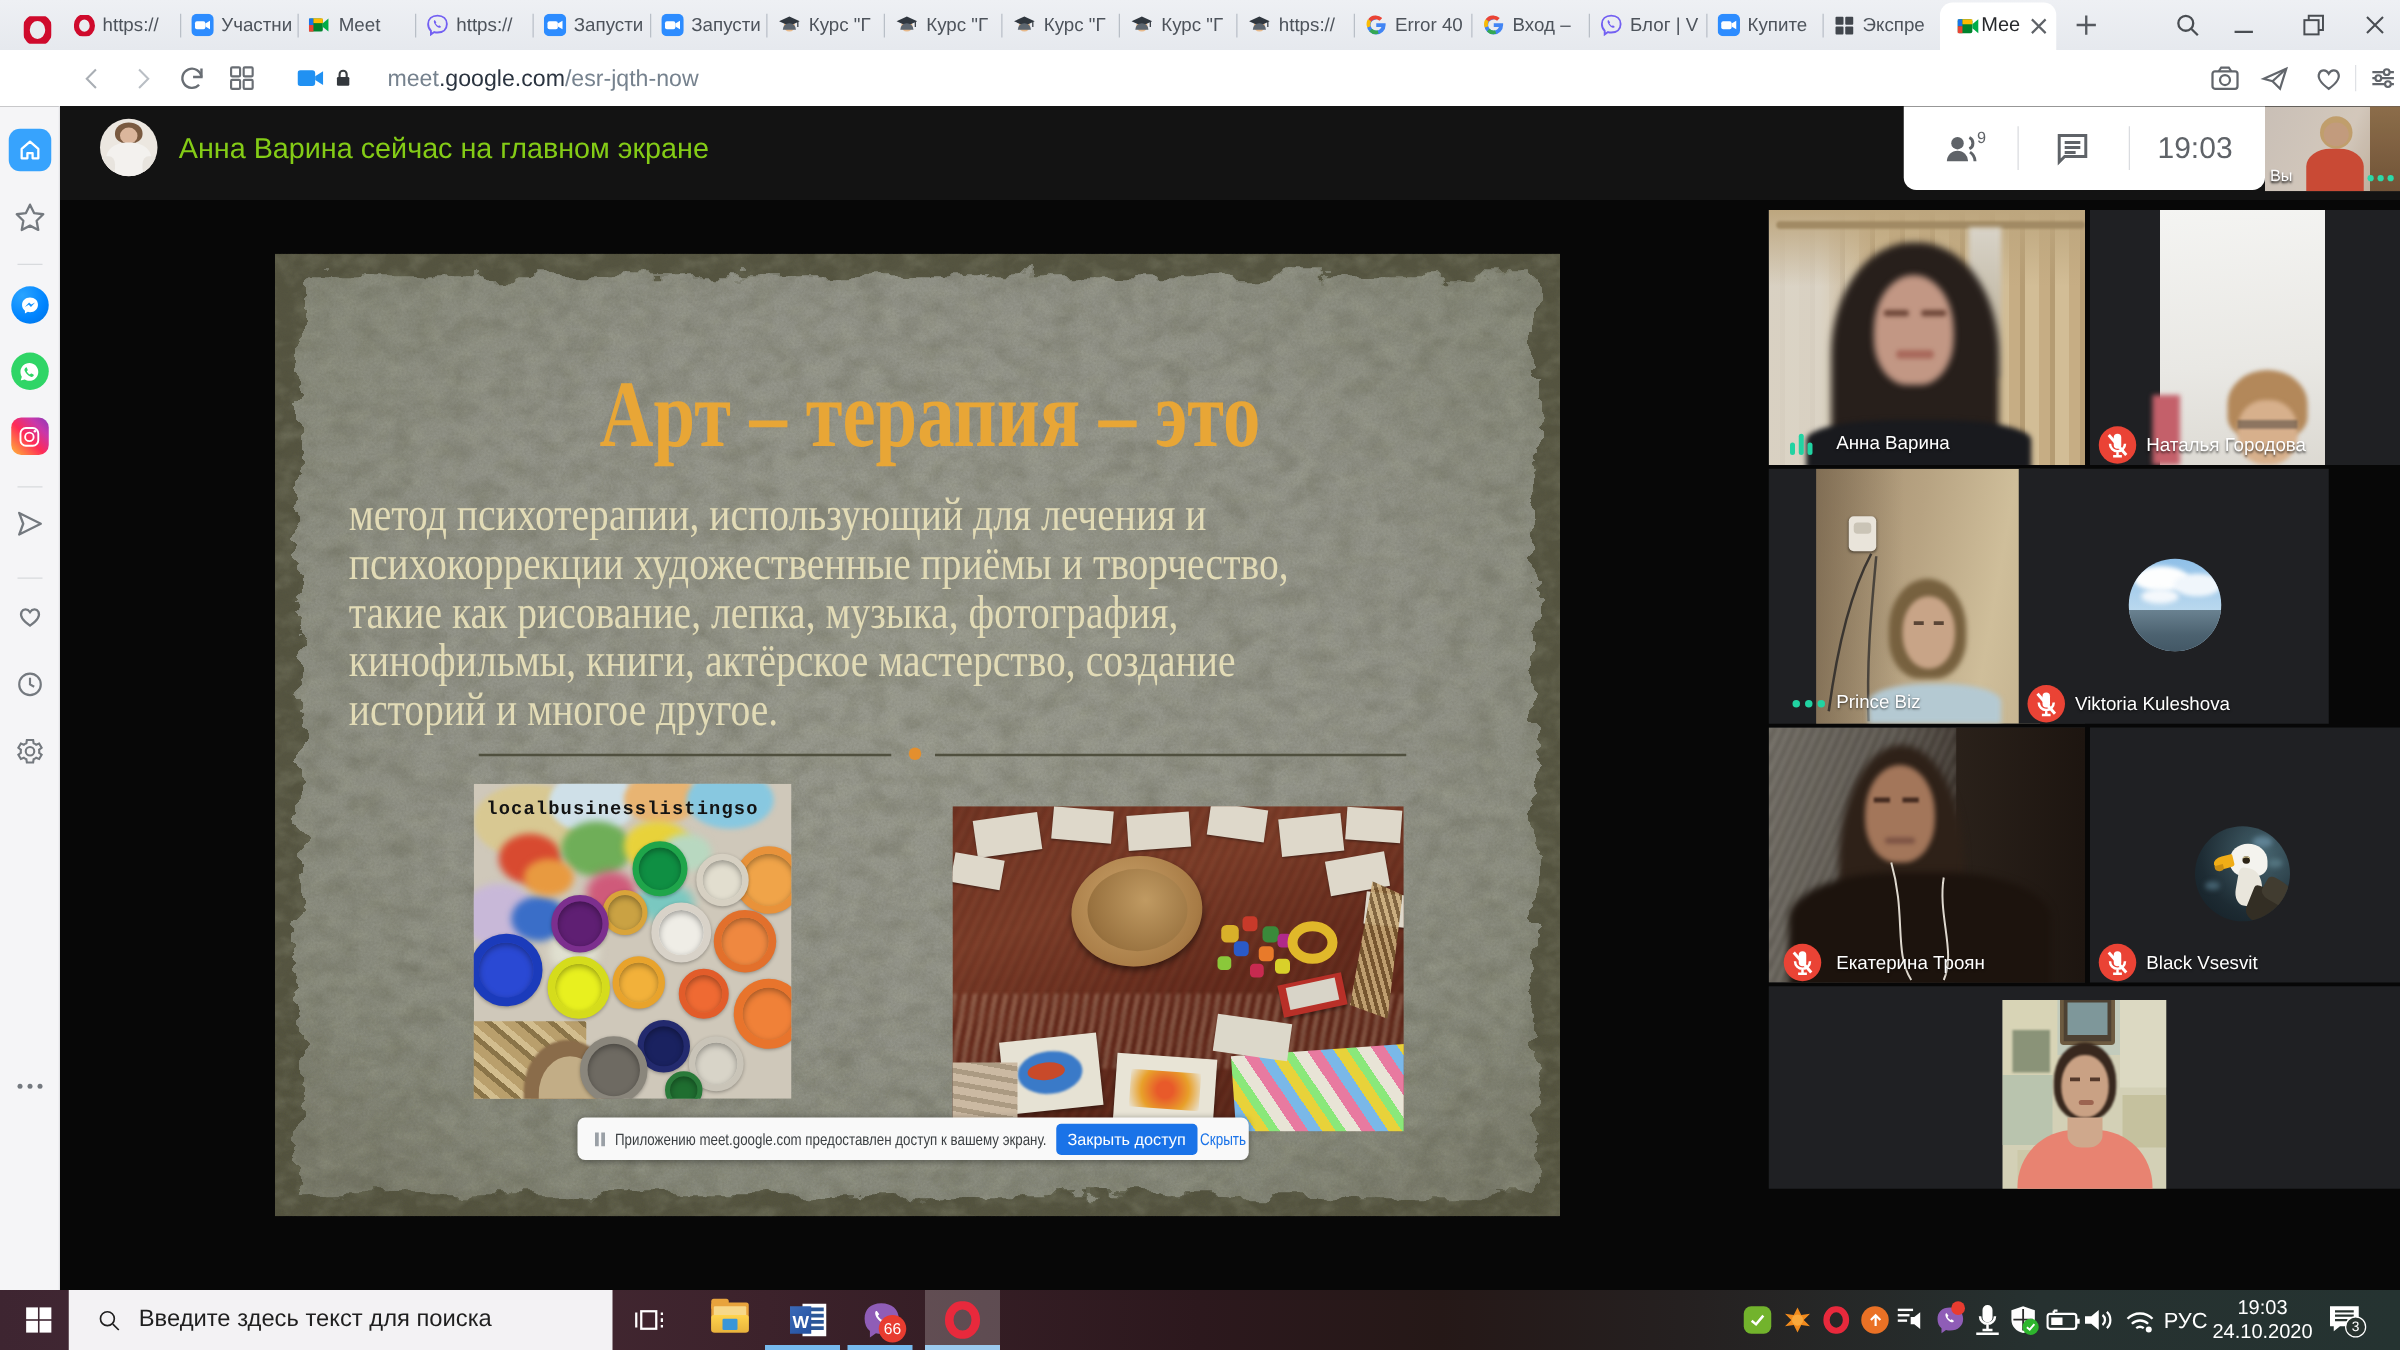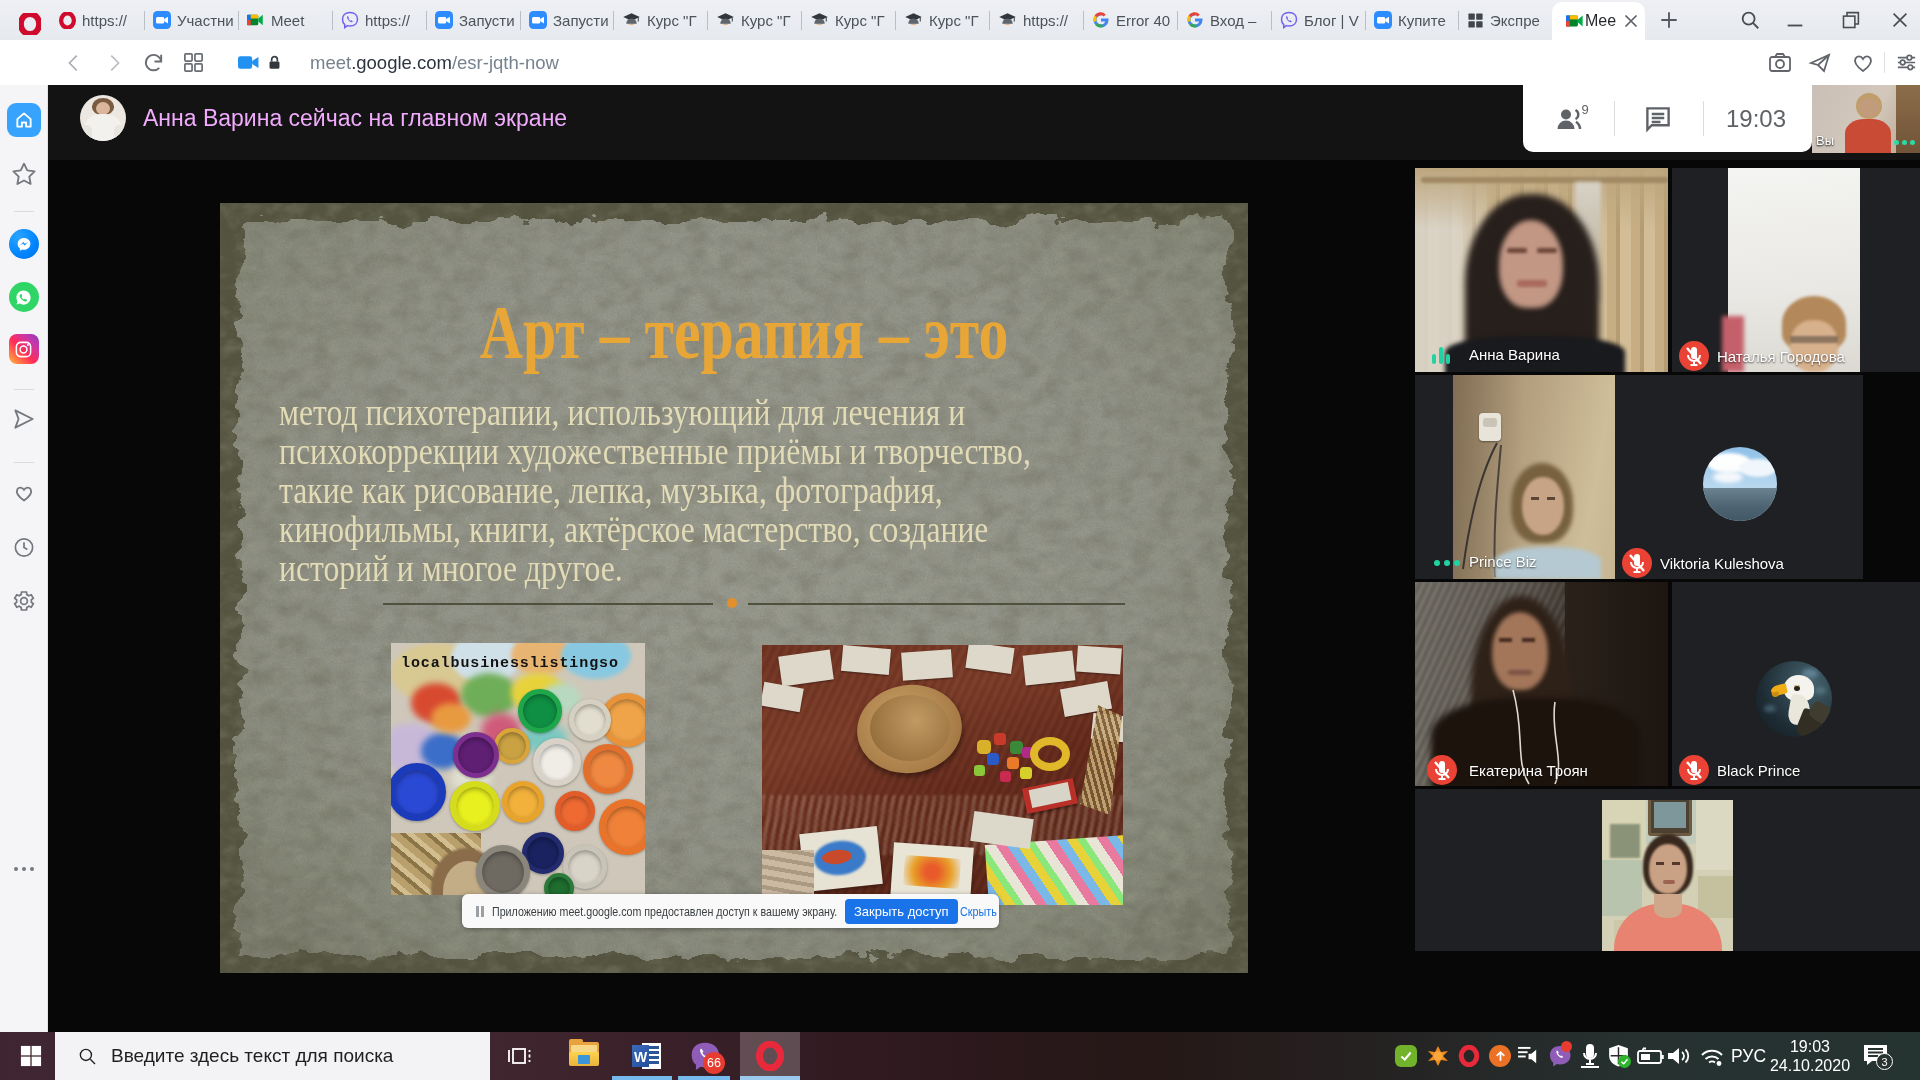--- a/index.html
+++ b/index.html
@@ -15,32 +15,32 @@
   
   #addrbar { position:absolute; left:0; top:40px; width:1920px; height:45px; background:#ffffff; }
   .aicon { position:absolute; top:0; height:45px; display:flex; align-items:center; justify-content:center; color:#5f6368; }
   #url { position:absolute; left:310px; top:0; height:45px; display:flex; align-items:center; font-size:18.5px; color:#2b3440; }
   
   #sidebar { position:absolute; left:0; top:85px; width:48px; height:947px; background:#f5f5f7; border-right:1px solid #e3e3e6; }
   .sic { position:absolute; left:50%; transform:translateX(-50%); }
   
   #main { position:absolute; left:48px; top:85px; width:1872px; height:947px; background:#070707; overflow:hidden; }
   #topbar { position:absolute; left:0; top:0; width:1872px; height:75px; background:#131313; }
-  #mtitle { position:absolute; left:95px; top:0; height:66px; display:flex; align-items:center; font-size:23px; color:#f0abfc; }
+  #mtitle { position:absolute; left:95px; top:0; height:66px; display:flex; align-items:center; font-size:23px; color:#84cc16; }
   #panel { position:absolute; left:1475px; top:0; width:289px; height:67px; background:#fff; border-radius:0 0 10px 10px; }
   .psep { position:absolute; top:16px; width:1px; height:35px; background:#dadce0; }
   #ptime { position:absolute; left:203px; top:0; height:67px; display:flex; align-items:center; font-size:24px; color:#5f6368; }
   #selfview { position:absolute; left:1764px; top:0; width:108px; height:68px; overflow:hidden; }
   
   #slide { position:absolute; left:172px; top:118px; width:1028px; height:770px; }
   #stitle { position:absolute; left:524px; top:86px; transform:translateX(-50%) scaleX(0.787); transform-origin:center top; white-space:nowrap; font-family:"Liberation Serif",serif; font-weight:bold; font-size:76px; color:#e8a636; }
   #sbody { position:absolute; left:59px; top:190px; transform:scaleX(0.833); font-family:"Liberation Serif",serif; font-size:38px; line-height:39px; color:#e2dbb6; white-space:nowrap; transform-origin:left top; }
   .dline { position:absolute; top:400px; height:1.5px; background:#50503f; }
   #ddot { position:absolute; left:507px; top:395px; width:10px; height:10px; border-radius:50%; background:#e38f2e; }
-  #imgL { position:absolute; left:159px; top:440px; width:254px; height:252px; overflow:hidden;margin-left:12px; }
+  #imgL { position:absolute; left:159px; top:424px; width:254px; height:252px; overflow:hidden; }
   #imgR { position:absolute; left:542px; top:442px; width:361px; height:260px; overflow:hidden; }
   #notif { position:absolute; left:242px; top:691px; width:537px; height:34px; background:#f9f9f9; border-radius:6px; box-shadow:0 1px 5px rgba(0,0,0,.35); display:flex; align-items:center; }
   
   .tile { position:absolute; background:#1f2023; overflow:hidden; }
   .nm { position:absolute; font-size:15px; color:#fff; text-shadow:0 1px 2px rgba(0,0,0,.7); white-space:nowrap; }
   .mic { position:absolute; width:30px; height:30px; border-radius:50%; background:#ea4335; }
   
   #taskbar { position:absolute; left:0; top:1032px; width:1920px; height:48px;
      background:linear-gradient(90deg,#3e2531 0%,#462b36 16%,#3c222b 32%,#2c181d 50%,#251817 60%,#252020 70%,#263130 85%,#253331 100%); }
   #search { position:absolute; left:55px; top:0px; width:435px; height:48px; background:#f3f2f4; display:flex; align-items:center; }
@@ -643,21 +643,21 @@
       <div class="abs" style="left:42px;top:52px;width:36px;height:28px;background:#332e24;transform:rotate(22deg);border-radius:10% 40% 20% 30%"></div>
       <div class="abs" style="left:54px;top:44px;width:26px;height:18px;background:#413c30;transform:rotate(30deg);border-radius:20% 60% 30% 30%"></div>
     </div>
     <svg class="mic" style="left:7px;top:173px" viewBox="0 0 30 30">
           <g fill="none" stroke="#fff" stroke-width="2">
             <rect x="12" y="6" width="6" height="12" rx="3" fill="#fff" stroke="none"></rect>
             <path d="M9 14 a6 6 0 0 0 12 0 M15 20 V24 M11.5 24 H18.5"></path>
             <path d="M8 7 L22 23" stroke-width="2.4"></path>
           </g>
         </svg>
-    <div class="nm" style="left:45px;top:180px">Black Prince</div>
+    <div class="nm" style="left:45px;top:180px">Black Vsesvit</div>
   </div>
 
   <div class="tile" style="left:1367px;top:704px;width:505px;height:162px">
     <div class="abs" style="left:187px;top:11px;width:131px;height:211px;background:#d3d0b6;overflow:hidden">
       <div class="abs" style="left:0;top:0;width:44px;height:60px;background:#d8d4b6"></div>
       <div class="abs" style="left:44px;top:0;width:50px;height:44px;background:#c2cbbc"></div>
       <div class="abs" style="left:94px;top:0;width:37px;height:70px;background:#dcd9c2"></div>
       <div class="abs" style="left:0;top:60px;width:40px;height:56px;background:#b9c4ae"></div>
       <div class="abs" style="left:8px;top:24px;width:30px;height:34px;background:#8a9378;filter:blur(1px)"></div>
       <div class="abs" style="left:96px;top:76px;width:35px;height:42px;background:#c5c19e"></div>

